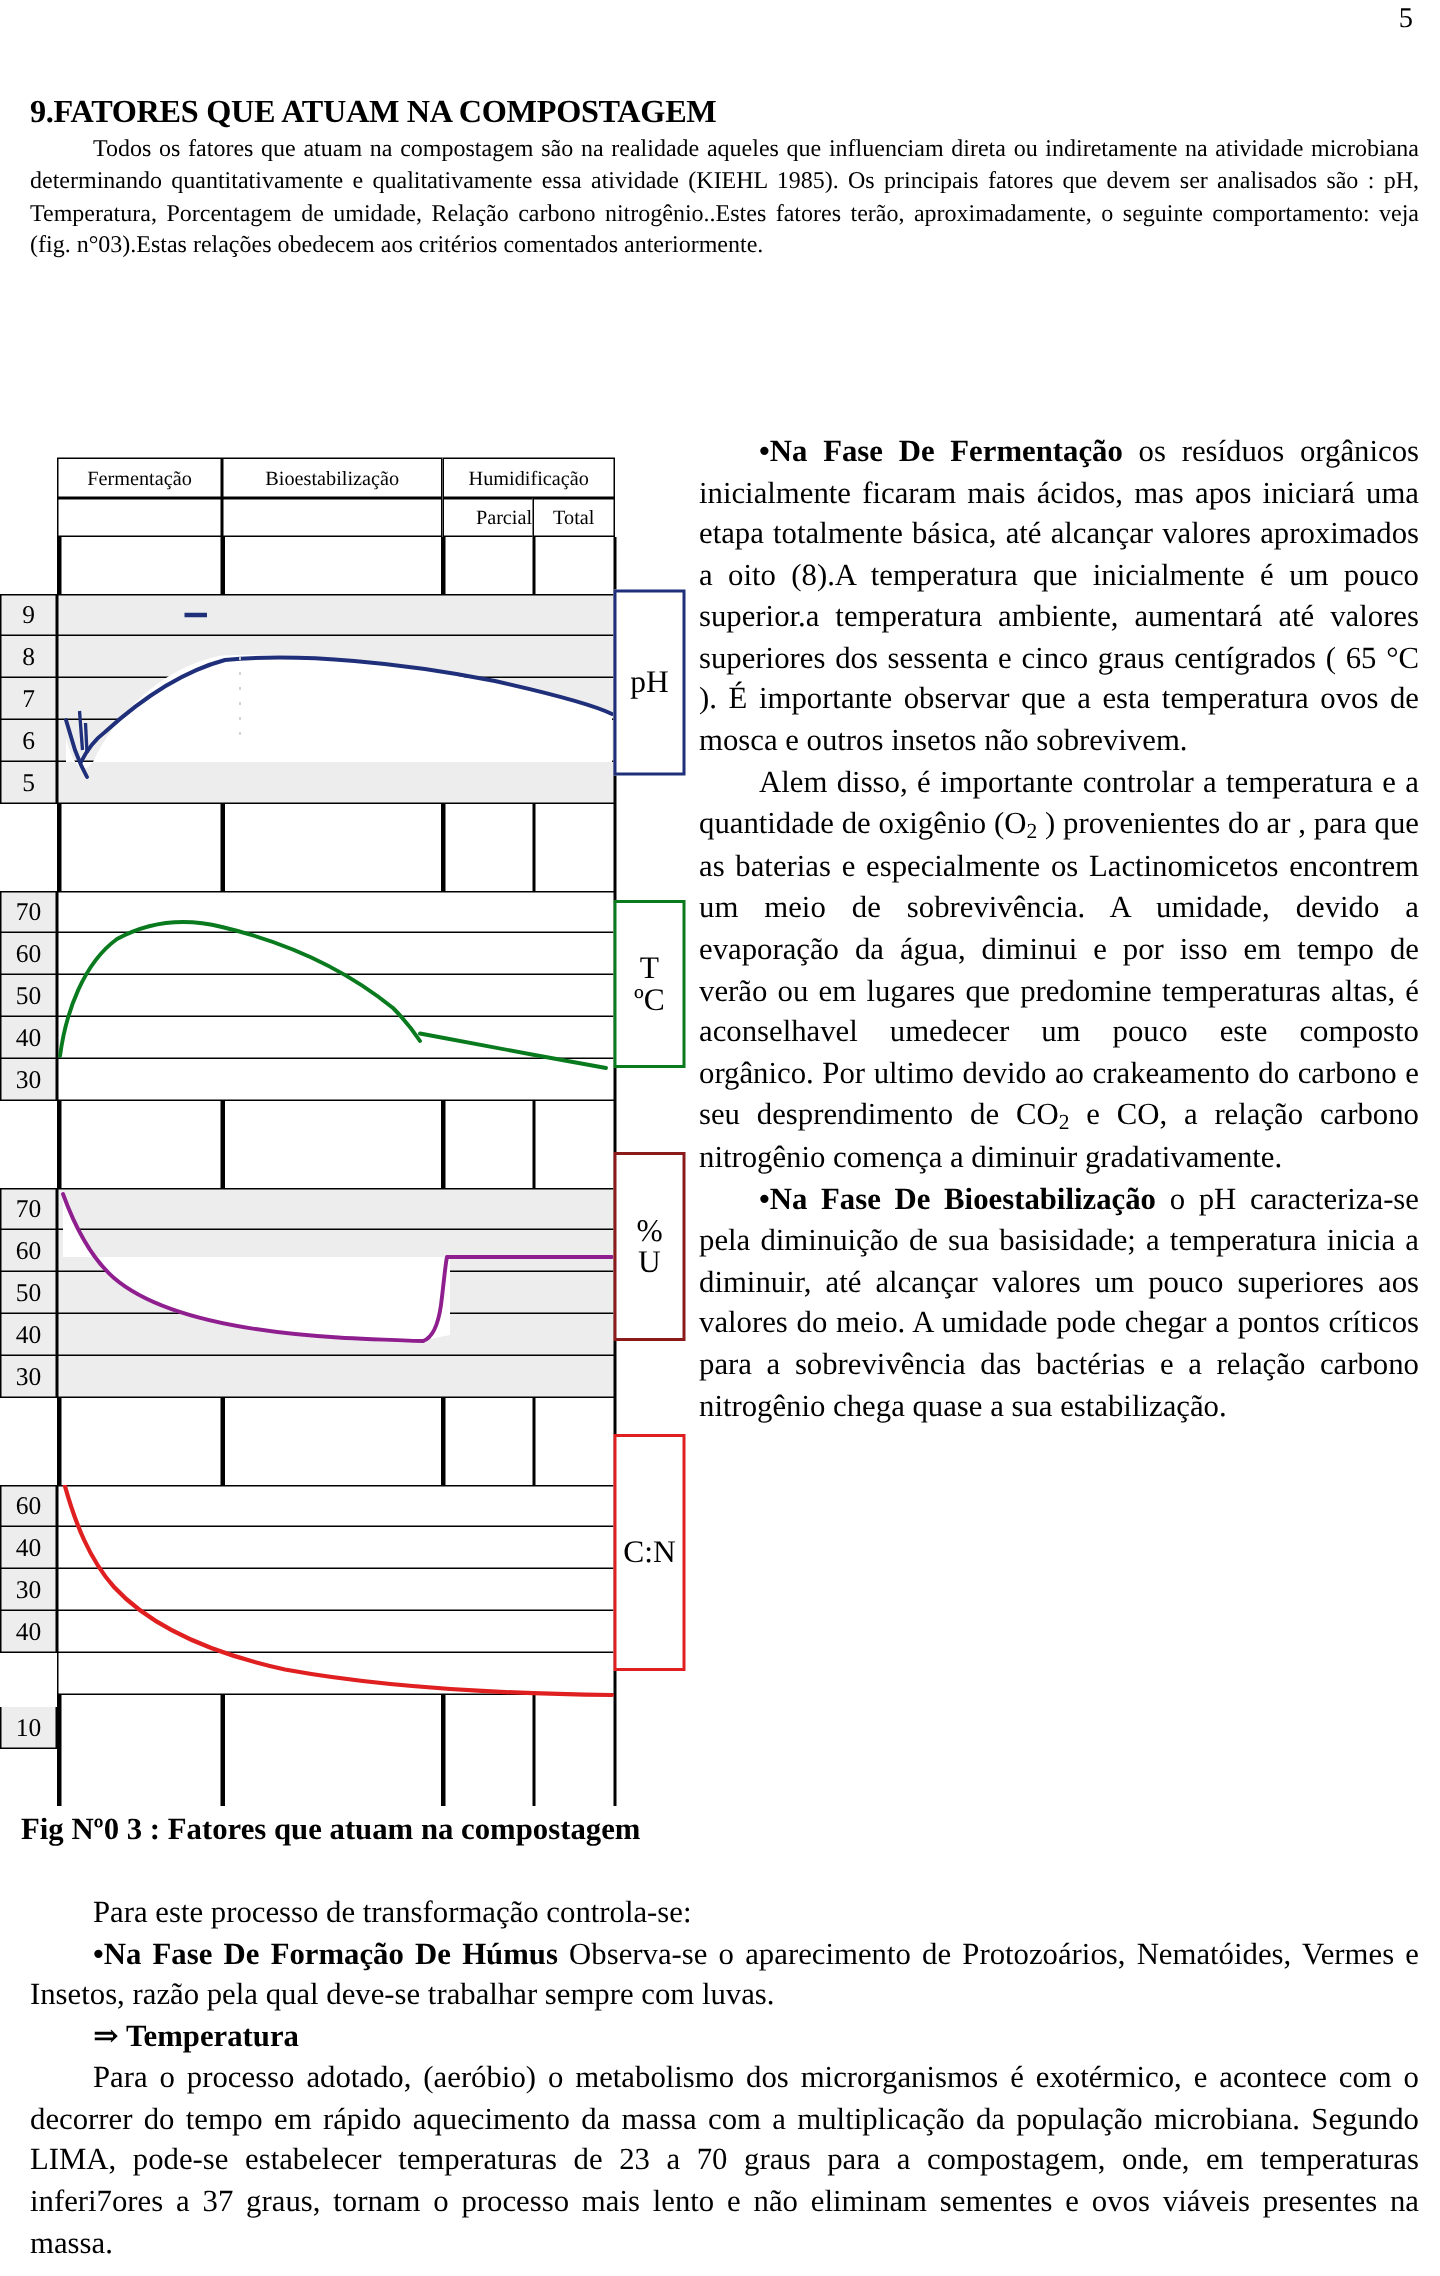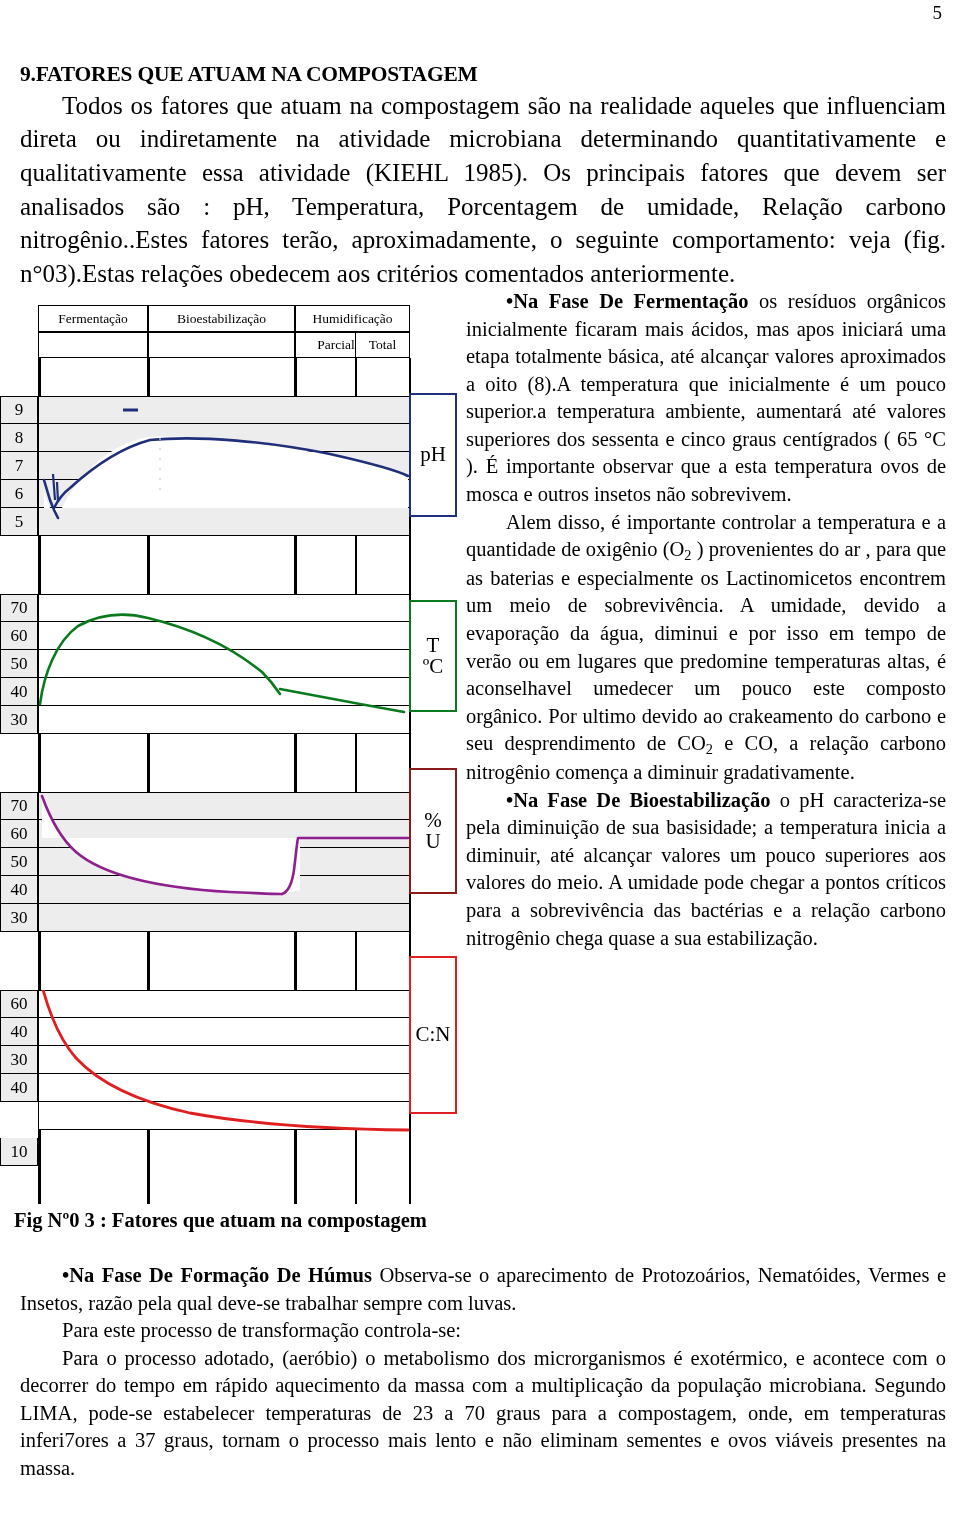--- a/index.html
+++ b/index.html
@@ -17,21 +17,21 @@
 
   
   .topblock{
     position:absolute;top:62px;left:20px;width:926px;
   }
   h1.section-title{
     font-size:21.5px;font-weight:bold;margin:0 0 2px 0;
     letter-spacing:-0.2px;line-height:1.15;
   }
   p.just{
-    margin:0;font-size:25px;line-height:1.345;
+    margin:0;font-size:16px;line-height:1.345;
     text-align:justify;text-justify:inter-word;
   }
   p.just.indent{text-indent:42px;}
 
   
   .colwrap{position:absolute;top:300px;left:0;width:960px;height:960px;}
 
   
   .figure{
     position:absolute;left:0px;top:0px;width:462px;height:960px;
@@ -263,18 +263,19 @@
 
     <div class="rightcol">
       <p class="ind"><b class="lead">•Na Fase De Fermentação</b><span> os resíduos orgânicos  inicialmente ficaram mais ácidos, mas apos iniciará uma etapa totalmente básica, até alcançar valores aproximados a oito (8).A temperatura que inicialmente é um pouco superior.a temperatura ambiente, aumentará até valores superiores dos sessenta e cinco graus centígrados ( 65 °C ). É importante observar que a esta temperatura ovos de mosca e outros insetos não sobrevivem.</span></p>
       <p class="ind"><span>Alem disso, é importante controlar a temperatura e a quantidade de oxigênio (O</span><sub>2</sub><span> ) provenientes do ar , para que as baterias e especialmente os Lactinomicetos encontrem um meio de sobrevivência. A umidade, devido a evaporação da água, diminui e por isso em tempo de verão ou em lugares que predomine temperaturas altas, é aconselhavel umedecer um pouco este composto orgânico. Por ultimo devido ao crakeamento do carbono e seu desprendimento de CO</span><sub>2</sub><span>  e CO, a relação carbono nitrogênio comença a diminuir gradativamente.</span></p>
       <p class="ind"><b class="lead">•Na Fase De Bioestabilização</b><span> o pH caracteriza-se pela diminuição de sua basisidade; a temperatura inicia a diminuir, até alcançar valores um pouco superiores aos valores do meio. A umidade pode chegar a pontos críticos para a sobrevivência das bactérias e a relação carbono nitrogênio chega quase a sua estabilização.</span></p>
     </div>
 
   </div>
 
   <div class="bottom">
+    <p class="ind">Para este processo de transformação controla-se:</p>
     <p class="ind"><b class="lead">•Na Fase De Formação De Húmus</b><span> Observa-se o aparecimento de Protozoários, Nematóides, Vermes  e Insetos, razão pela qual deve-se trabalhar sempre com luvas.</span></p>
-    <p class="ind">Para este processo de transformação controla-se:</p>
+    <p class="arrowline">⇒ Temperatura</p>
     <p class="ind">Para o processo adotado, (aeróbio) o metabolismo dos microrganismos é exotérmico, e acontece com o decorrer do tempo em rápido aquecimento da massa com a multiplicação da população microbiana. Segundo LIMA, pode-se estabelecer temperaturas de 23 a 70 graus  para a compostagem, onde, em temperaturas inferi7ores a 37 graus, tornam o processo mais lento e não eliminam sementes e ovos viáveis presentes na massa.</p>
   </div>
 
 </div>
 
 </body></html>

